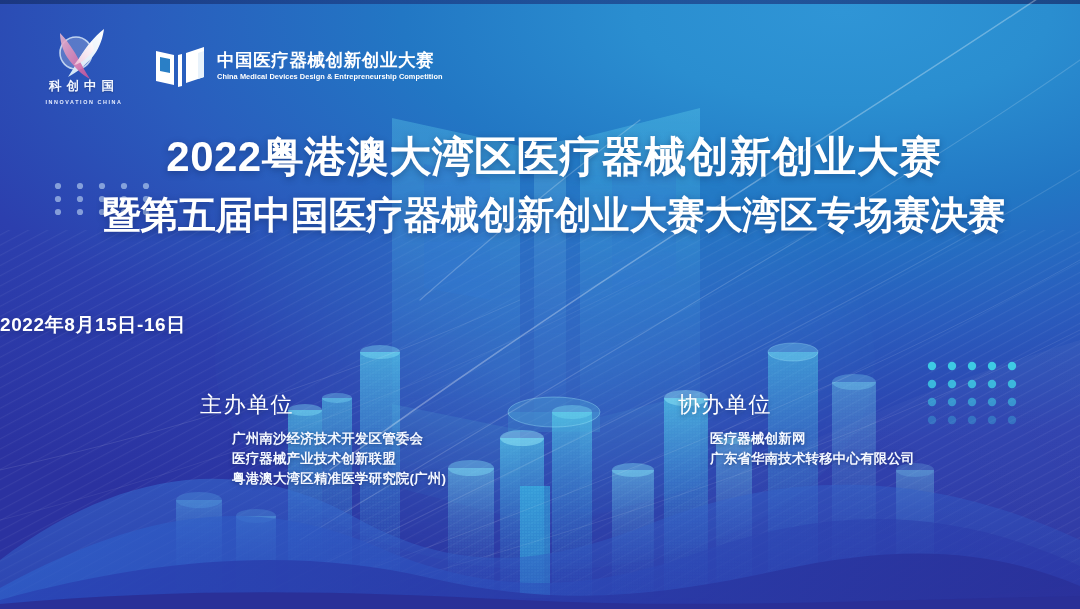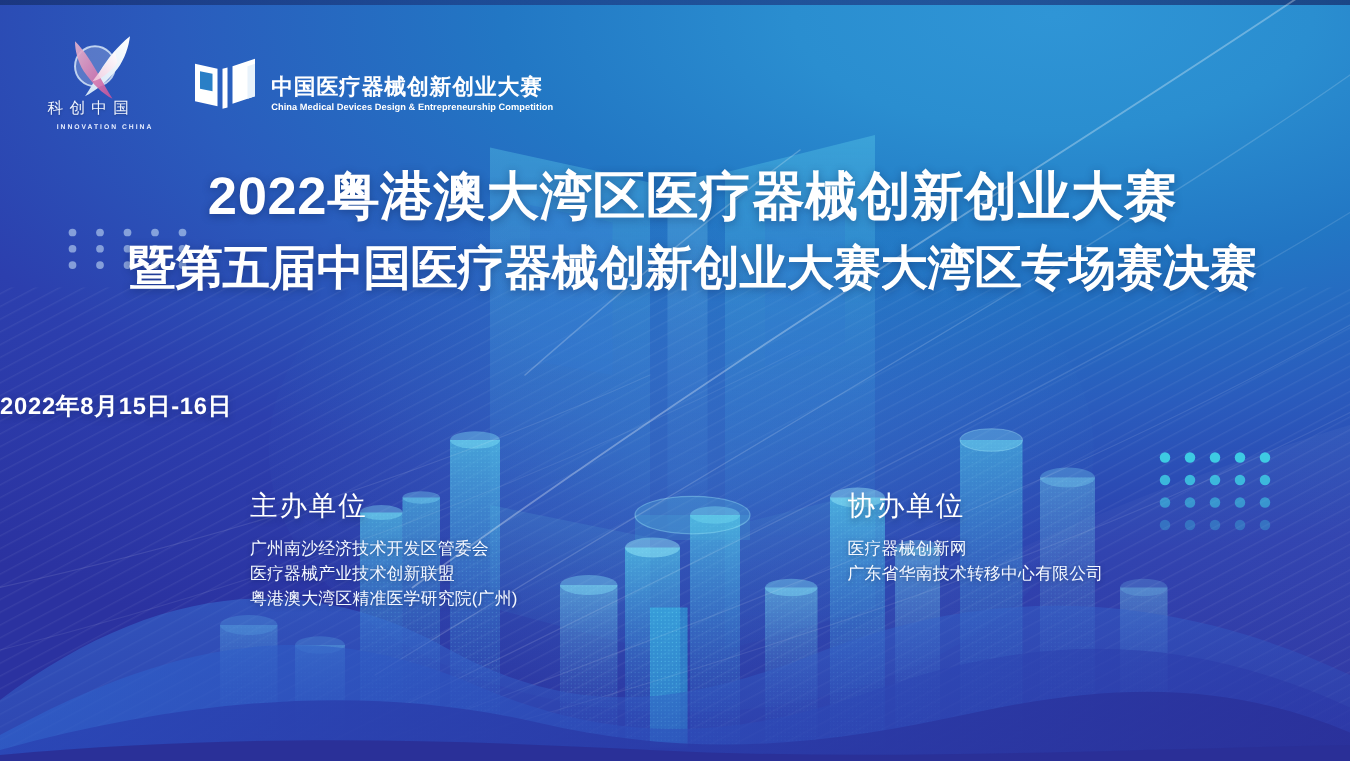--- a/index.html
+++ b/index.html
@@ -29,30 +29,30 @@
   .bg-svg{ position:absolute; inset:0; width:1080px; height:609px; }
 
   
   .header{
     position:absolute; left:38px; top:27px;
     display:flex; align-items:center; gap:24px; z-index:40;
   }
   .logo-kc{ position:relative; width:92px; height:78px; }
   .logo-kc .mark{ position:absolute; left:8px; top:0; width:76px; height:54px; }
   .logo-kc .cn{
-    position:absolute; left:0; bottom:10px; width:92px; text-align:left;
-    font-size:12.5px; font-weight:400; color:#f2f6ff; letter-spacing:5px;
+    position:absolute; left:0; bottom:10px; width:92px; text-align:center;
+    font-size:12.5px; font-weight:700; color:#f2f6ff; letter-spacing:5px;
     text-shadow:0 1px 2px rgba(0,0,0,.25);
   }
   .logo-kc .en{
     position:absolute; left:0; bottom:0; width:92px; text-align:center;
     font-size:5.4px; font-weight:700; color:#e7eeff; letter-spacing:1.6px;
   }
 
-  .logo-cmdc{ display:flex; align-items:flex-end; gap:11px; }
+  .logo-cmdc{ display:flex; align-items:center; gap:11px; }
   .logo-cmdc .book{ width:52px; height:46px; flex:0 0 auto; }
   .logo-cmdc .words{ display:flex; flex-direction:column; gap:3px; }
   .logo-cmdc .cn{
     font-size:17.5px; font-weight:700; color:#ffffff; letter-spacing:.6px; line-height:1;
   }
   .logo-cmdc .en{
     font-size:7.4px; font-weight:700; color:#ffffff; letter-spacing:.05px;
     line-height:1; white-space:nowrap;
   }
 
@@ -79,22 +79,22 @@
 
   
   .org{ position:absolute; z-index:40; color:#fff; }
   .org.left{ left:200px; top:390px; }
   .org.right{ left:678px; top:390px; }
   .org .head{
     font-size:22px; font-weight:400; letter-spacing:1.5px; margin-bottom:9px;
     text-shadow:0 2px 5px rgba(8,26,70,.4);
   }
   .org .line{
-    font-size:13.5px; font-weight:400; line-height:20px; letter-spacing:.15px;
-    color:#f4f8ff; text-shadow:0 1px 4px rgba(8,26,70,.45);
+    font-size:13.5px; font-weight:700; line-height:20px; letter-spacing:.15px;
+    color:#f4f8ff; text-shadow:0 1px 4px rgba(8,26,70,.45);margin-left:32px;
   }
 </style>
 </head>
 <body>
 
 <div id="poster">
 
   <div class="top-strip"></div>
 
   <svg class="bg-svg" viewBox="0 0 1080 609" preserveAspectRatio="none">

